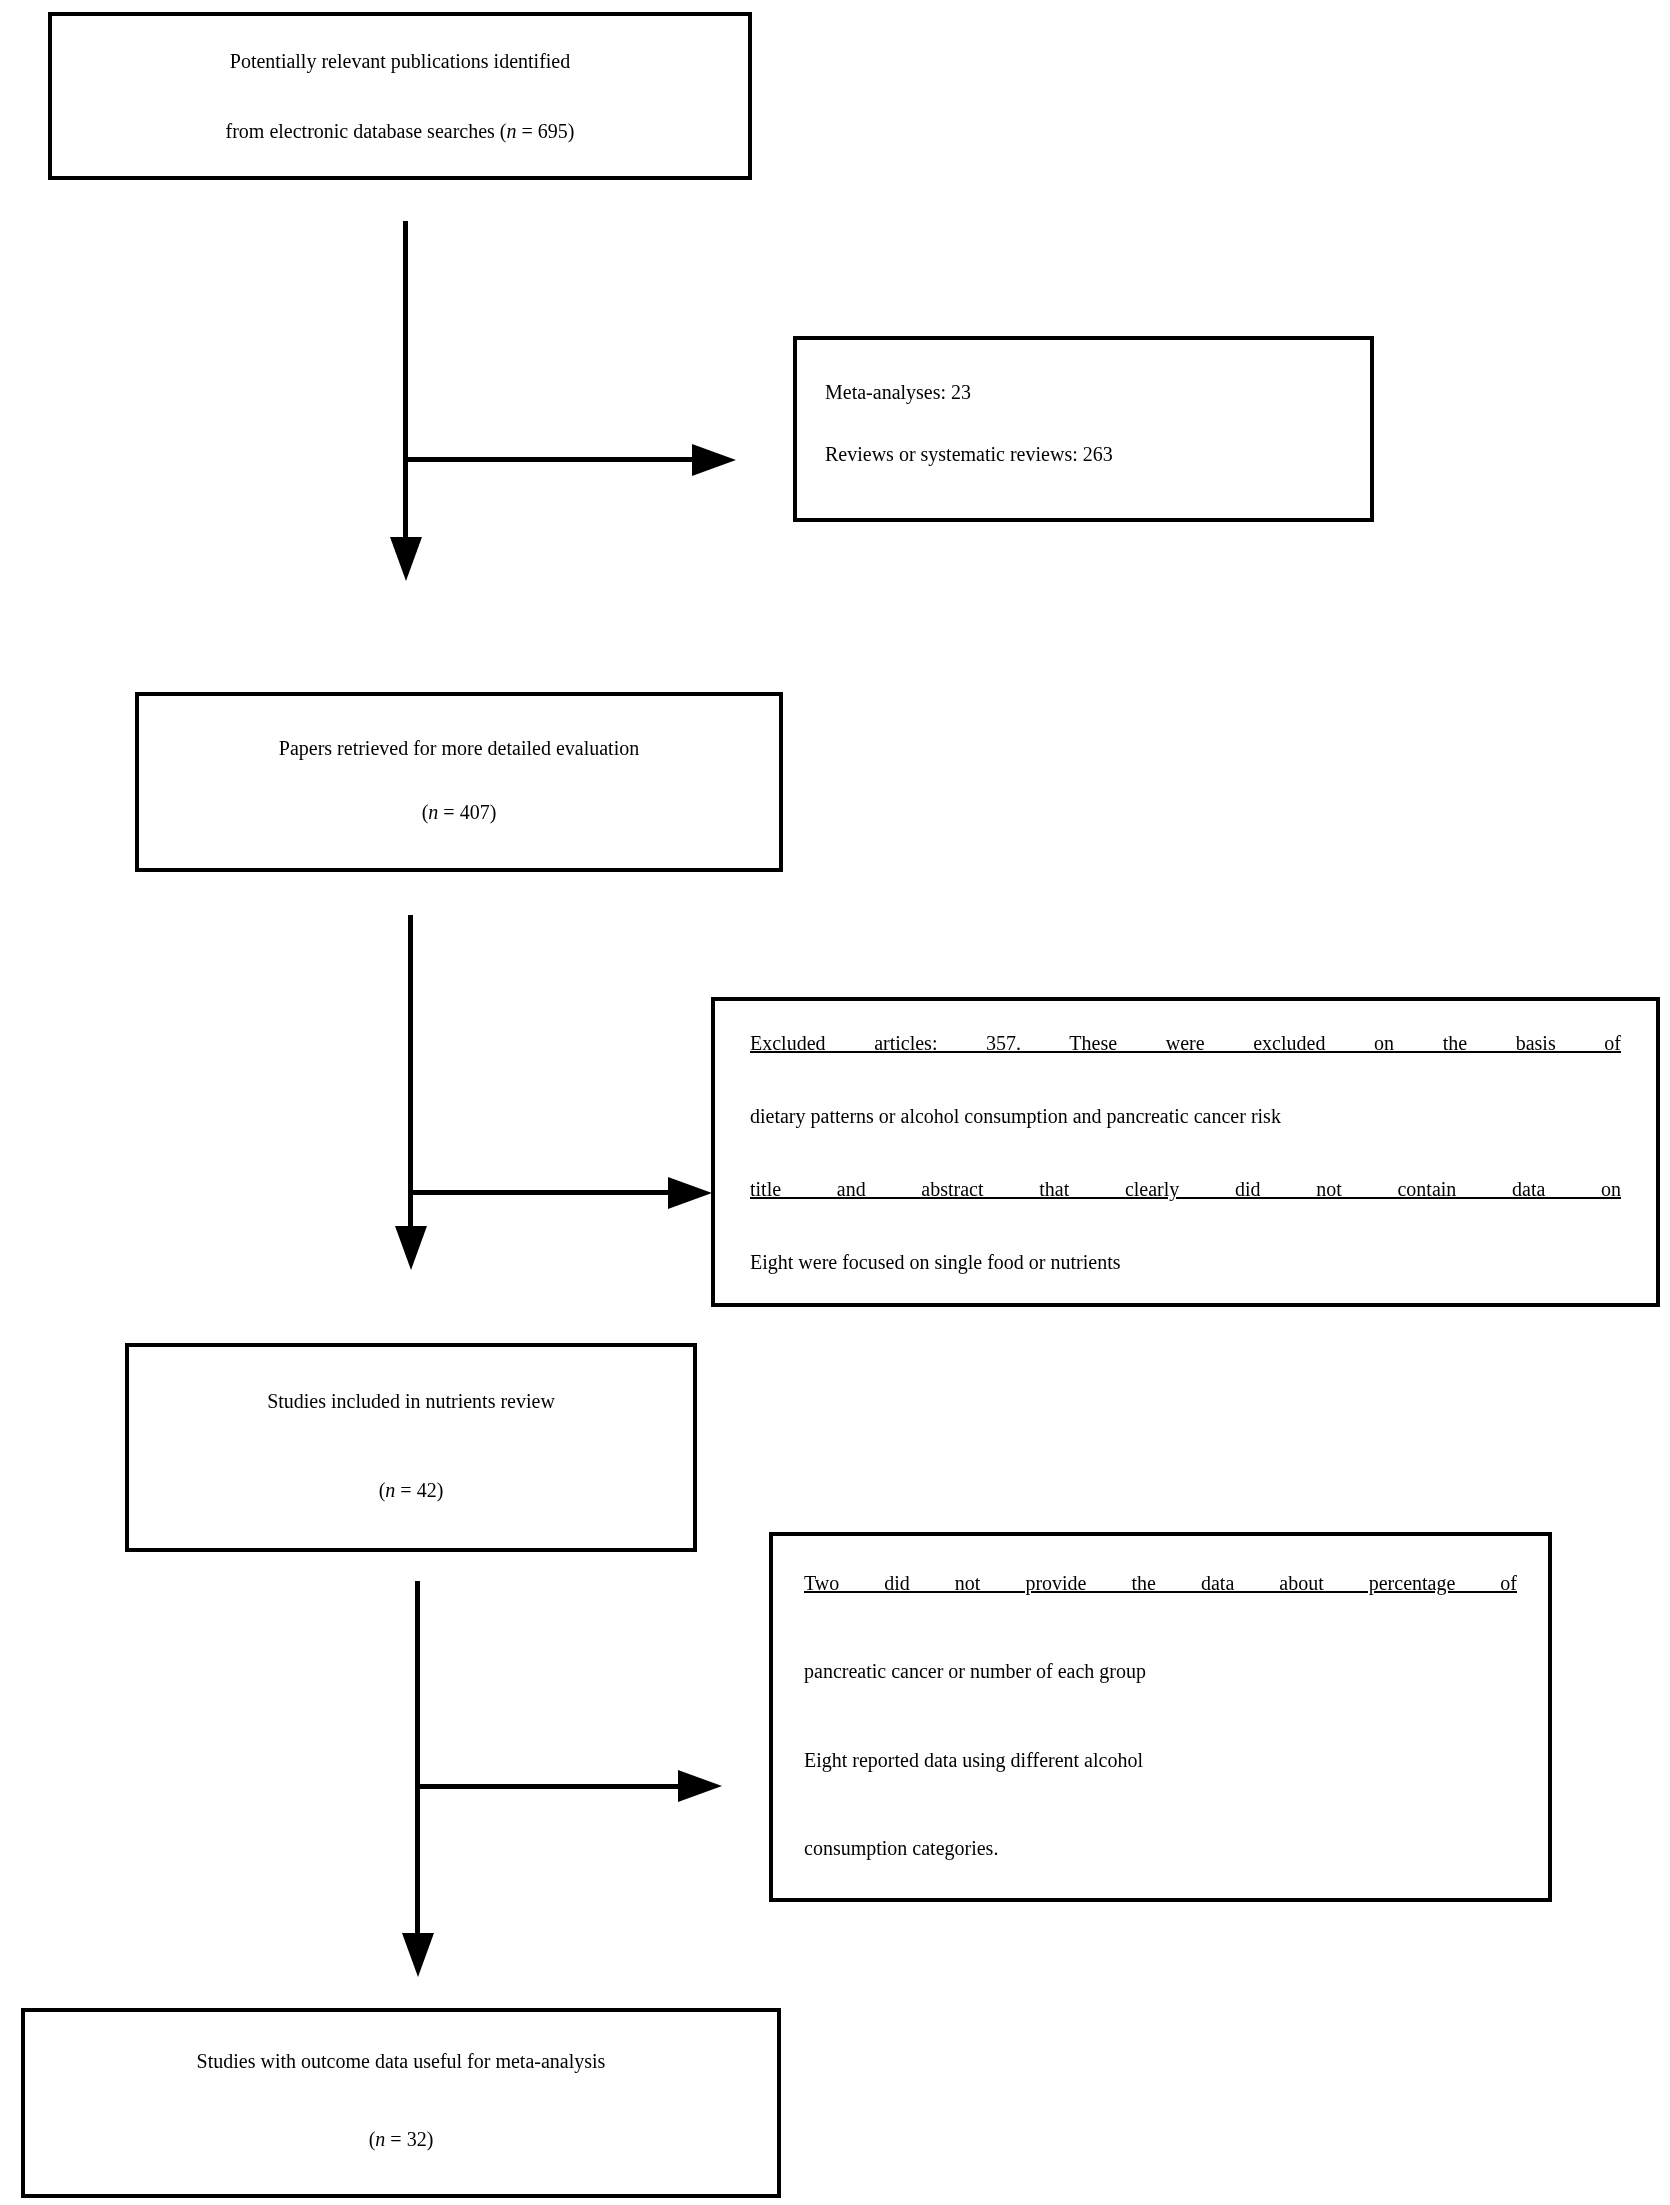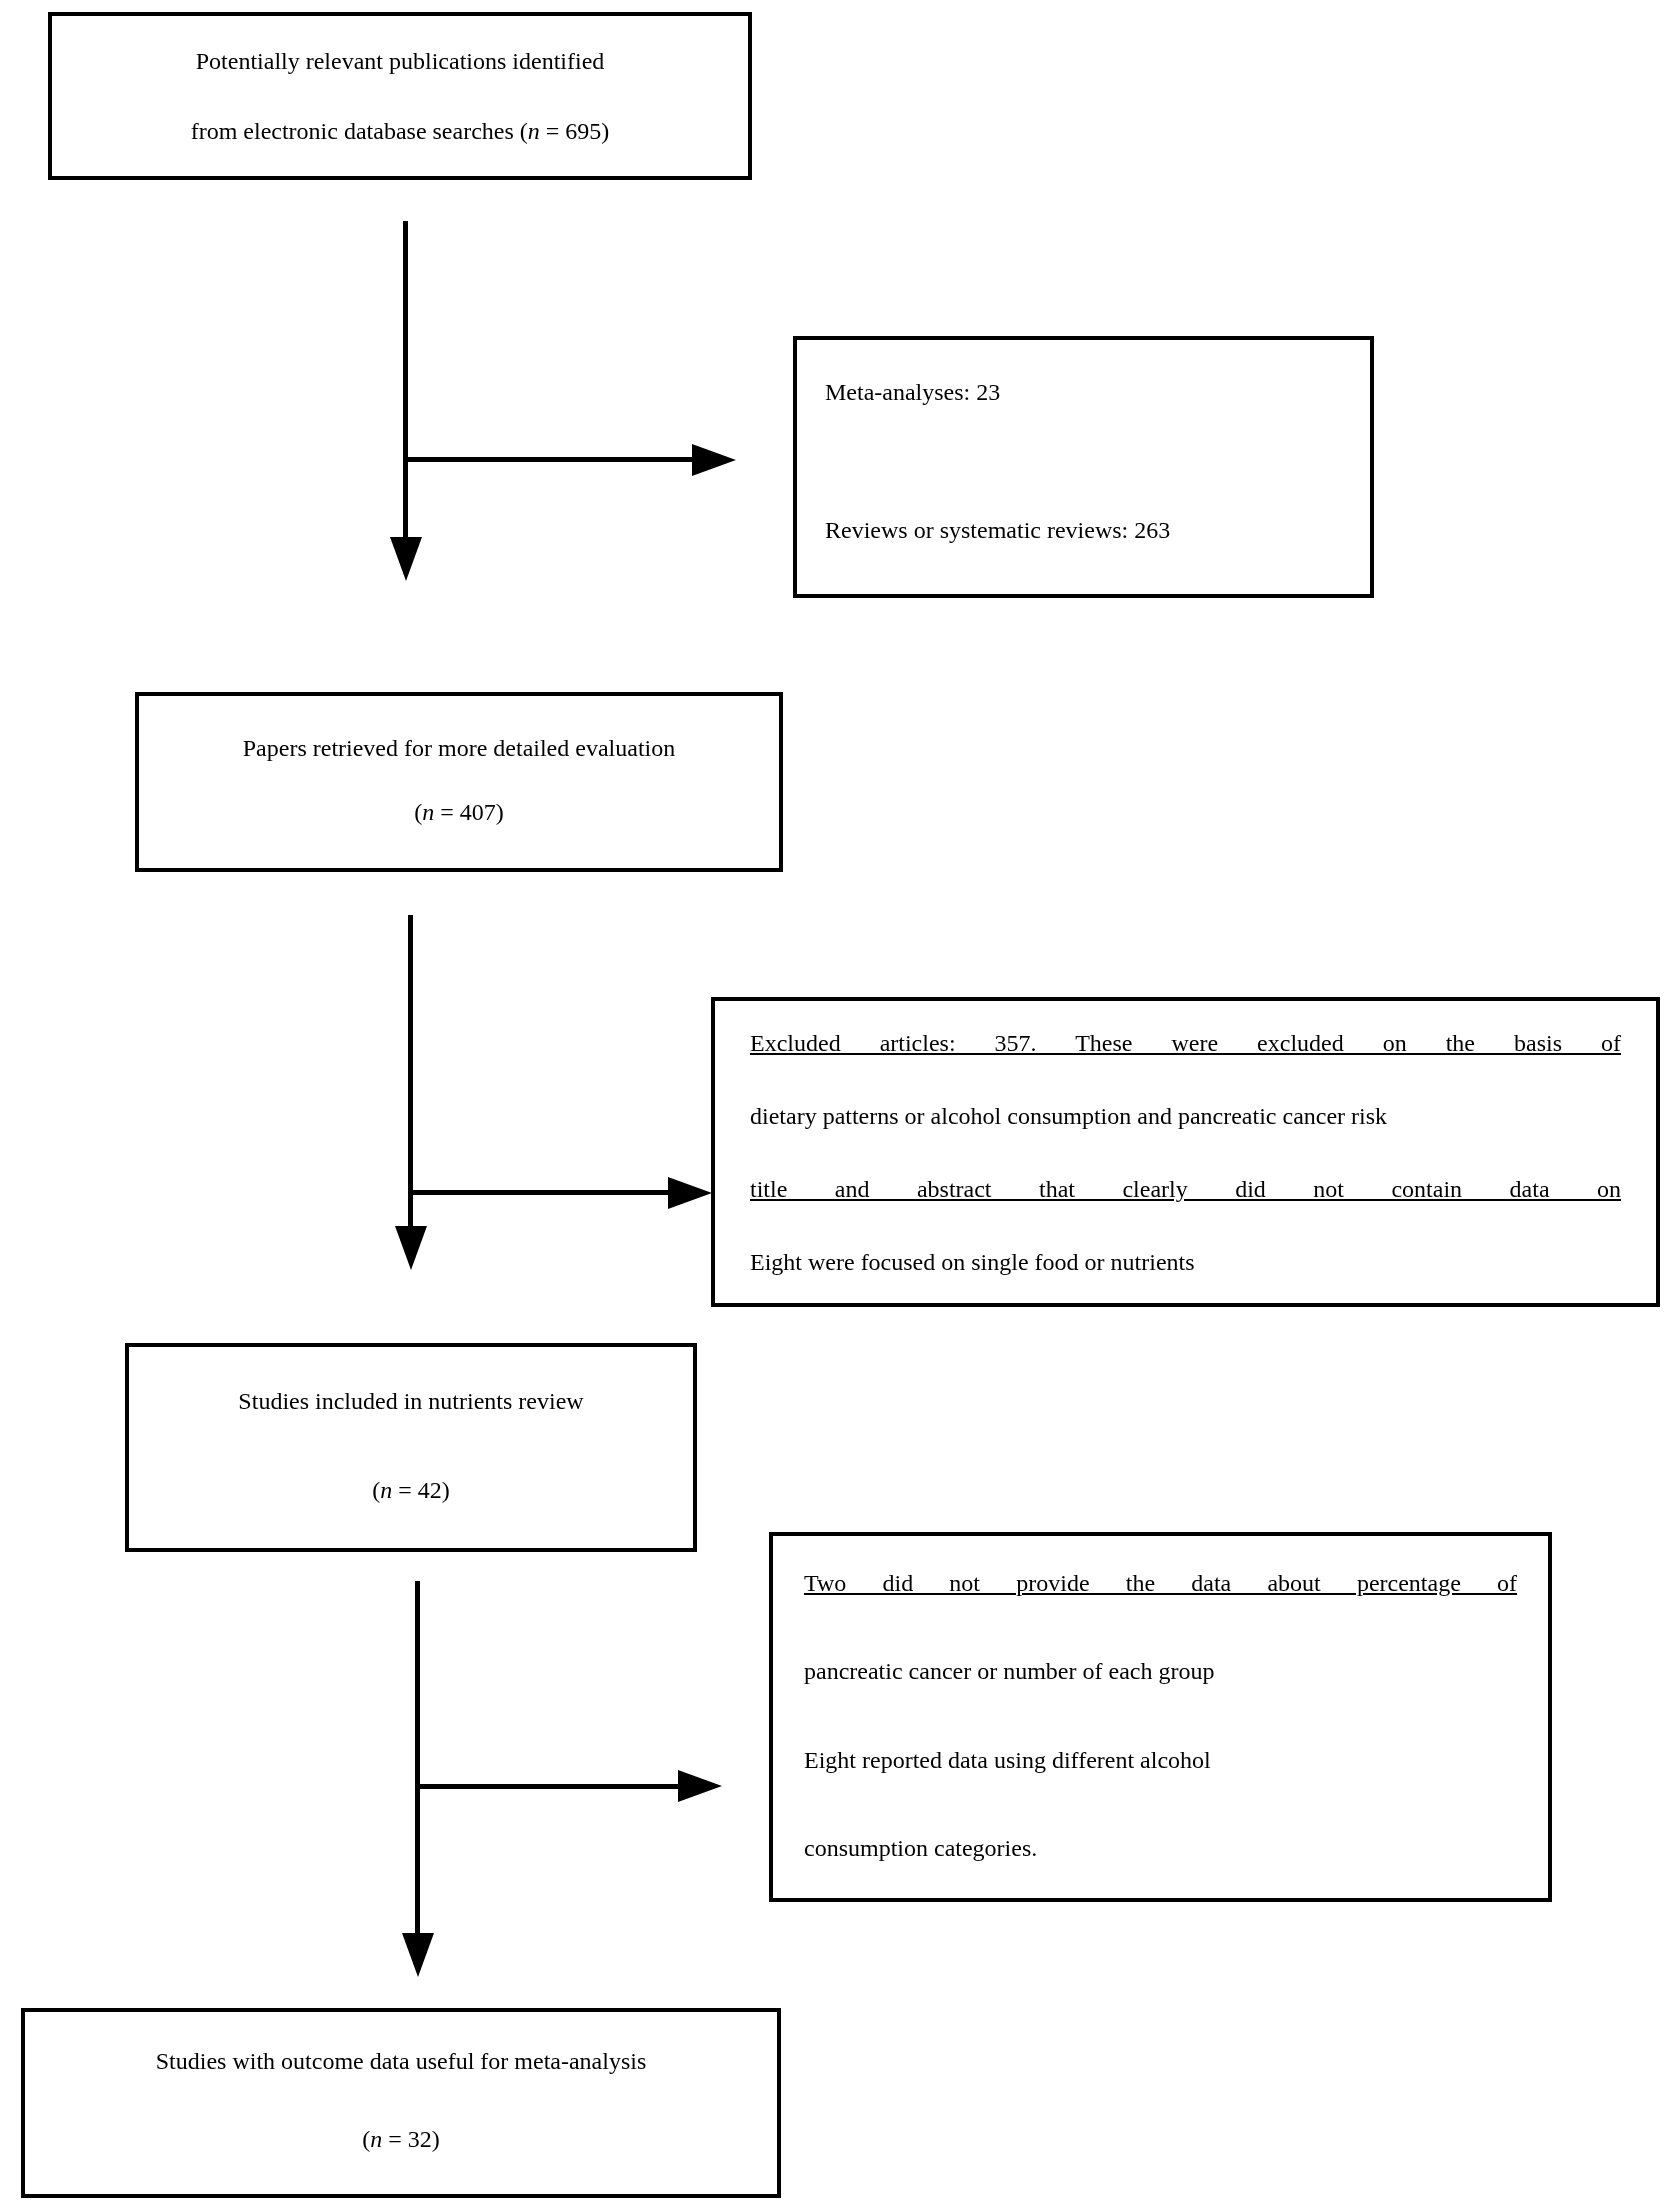--- a/index.html
+++ b/index.html
@@ -4,21 +4,21 @@
 <title>Study selection flow diagram</title>
 <style>
   :root { --ink:#000000; --paper:#ffffff; }
   html,body { margin:0; padding:0; background:var(--paper); }
   #canvas {
     position:relative;
     width:1671px; height:2205px;
     background:var(--paper);
     font-family:"Liberation Serif","DejaVu Serif",serif;
     color:var(--ink);
-    font-size:24px;
+    font-size:20px;
   }
   .box {
     position:absolute;
     border:4.8px solid var(--ink);
     box-sizing:border-box;
     background:var(--paper);
     display:flex;
     flex-direction:column;
     justify-content:space-between;
   }
@@ -48,21 +48,21 @@
       <span>from electronic database searches (</span><span class="n-it">n</span><span> = 695)</span>
     </div>
   </div>
 
   <div class="vline" style="left:403px; top:221px; height:317px;"></div>
   <div class="ah-down" style="left:390px; top:537px;"></div>
 
   <div class="hline" style="left:406px; top:457px; width:288px;"></div>
   <div class="ah-right" style="left:692px; top:444px;"></div>
 
-  <div class="box left" style="left:793px; top:336px; width:581px; height:262px; padding:35px 19px 46px 28px;">
+  <div class="box left" style="left:793px; top:336px; width:581px; height:186px; padding:35px 19px 46px 28px;">
     <div class="tline">Meta-analyses: 23</div>
     <div class="tline">Reviews or systematic reviews: 263</div>
   </div>
 
   <div class="box" style="left:91px; top:692px; width:648px; height:180px; padding:35px 19px 38px;margin-left:44px;">
     <div class="tline center">Papers retrieved for more detailed evaluation</div>
     <div class="tline center">
       <span>(</span><span class="n-it">n</span><span> = 407)</span>
     </div>
   </div>

